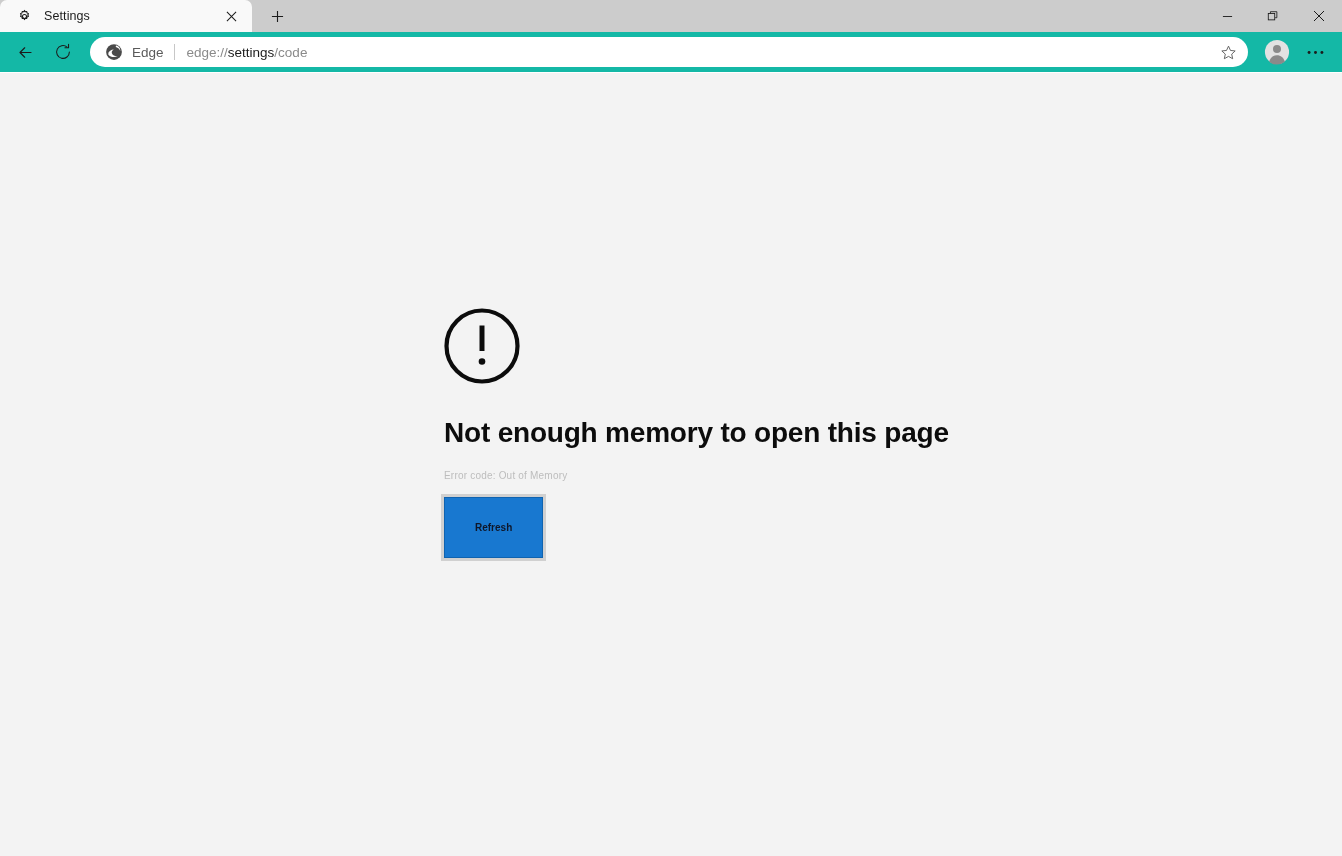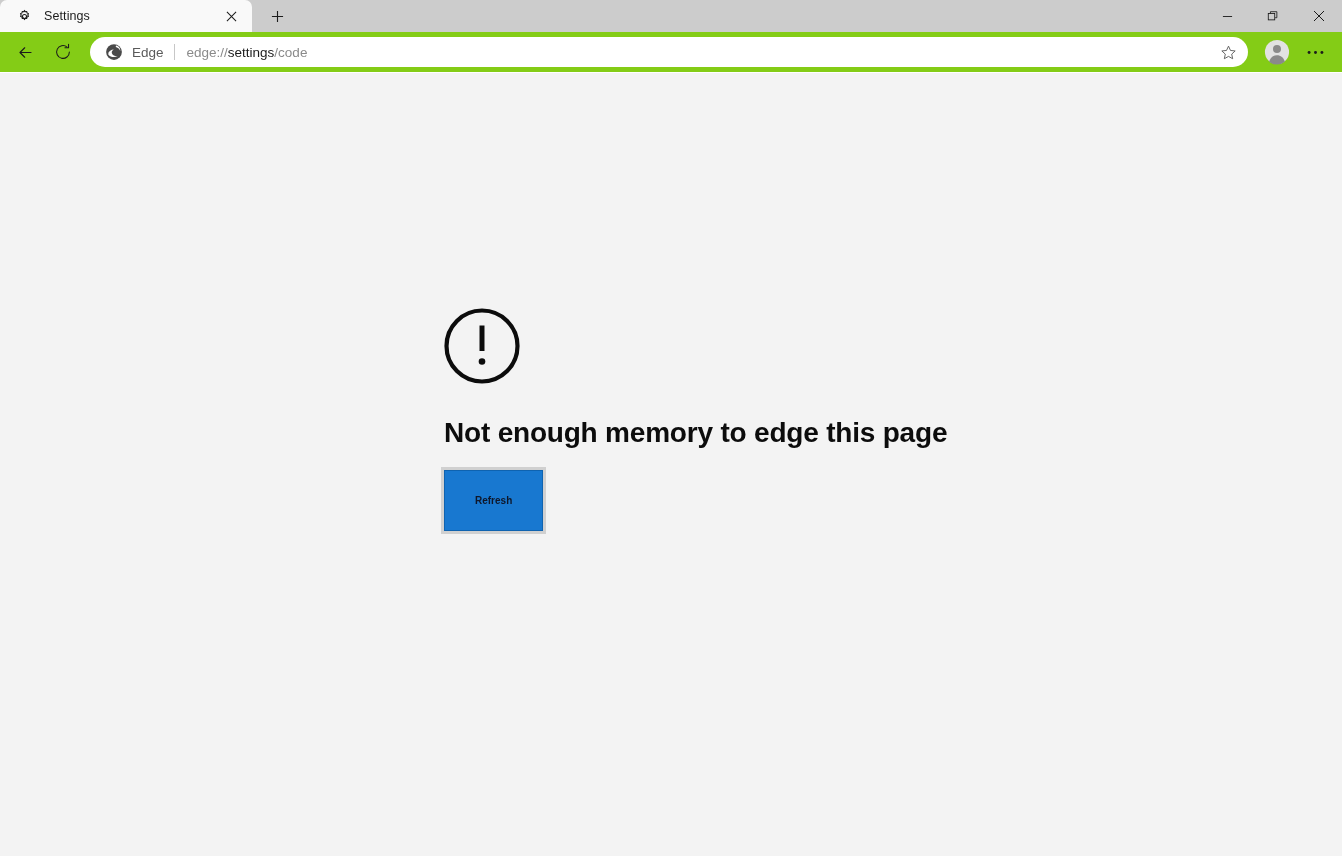--- a/index.html
+++ b/index.html
@@ -90,21 +90,21 @@
     width: 46px;
     height: 32px;
     display: flex;
     align-items: center;
     justify-content: center;
   }
 
   
   .toolbar {
     height: 41px;
-    background: #84cc16;
+    background: #14b8a6;
     display: flex;
     align-items: center;
     padding: 0 10px 0 8px;
     border-bottom: 1px solid #ffffff;
   }
 
   .nav-btn {
     width: 34px;
     height: 34px;
     flex: 0 0 34px;
@@ -343,19 +343,20 @@
 
 <div class="page">
   <div class="error-wrap">
 
     <svg class="error-icon" viewBox="0 0 76 76">
       <circle cx="38" cy="38" r="35.5" fill="none" stroke="#0c0c0c" stroke-width="4.2"></circle>
       <path d="M38 17.5 L38 43" stroke="#0c0c0c" stroke-width="5" stroke-linecap="butt"></path>
       <circle cx="38" cy="53.5" r="3.3" fill="#0c0c0c"></circle>
     </svg>
 
-    <div class="error-heading">Not enough memory to edge this page</div>
-
-
+    <div class="error-heading">Not enough memory to open this page</div>
+
+
+    <div class="error-code">Error code: Out of Memory</div>
 
     <button class="refresh-btn">Refresh</button>
   </div>
 </div>
 
 </body></html>

